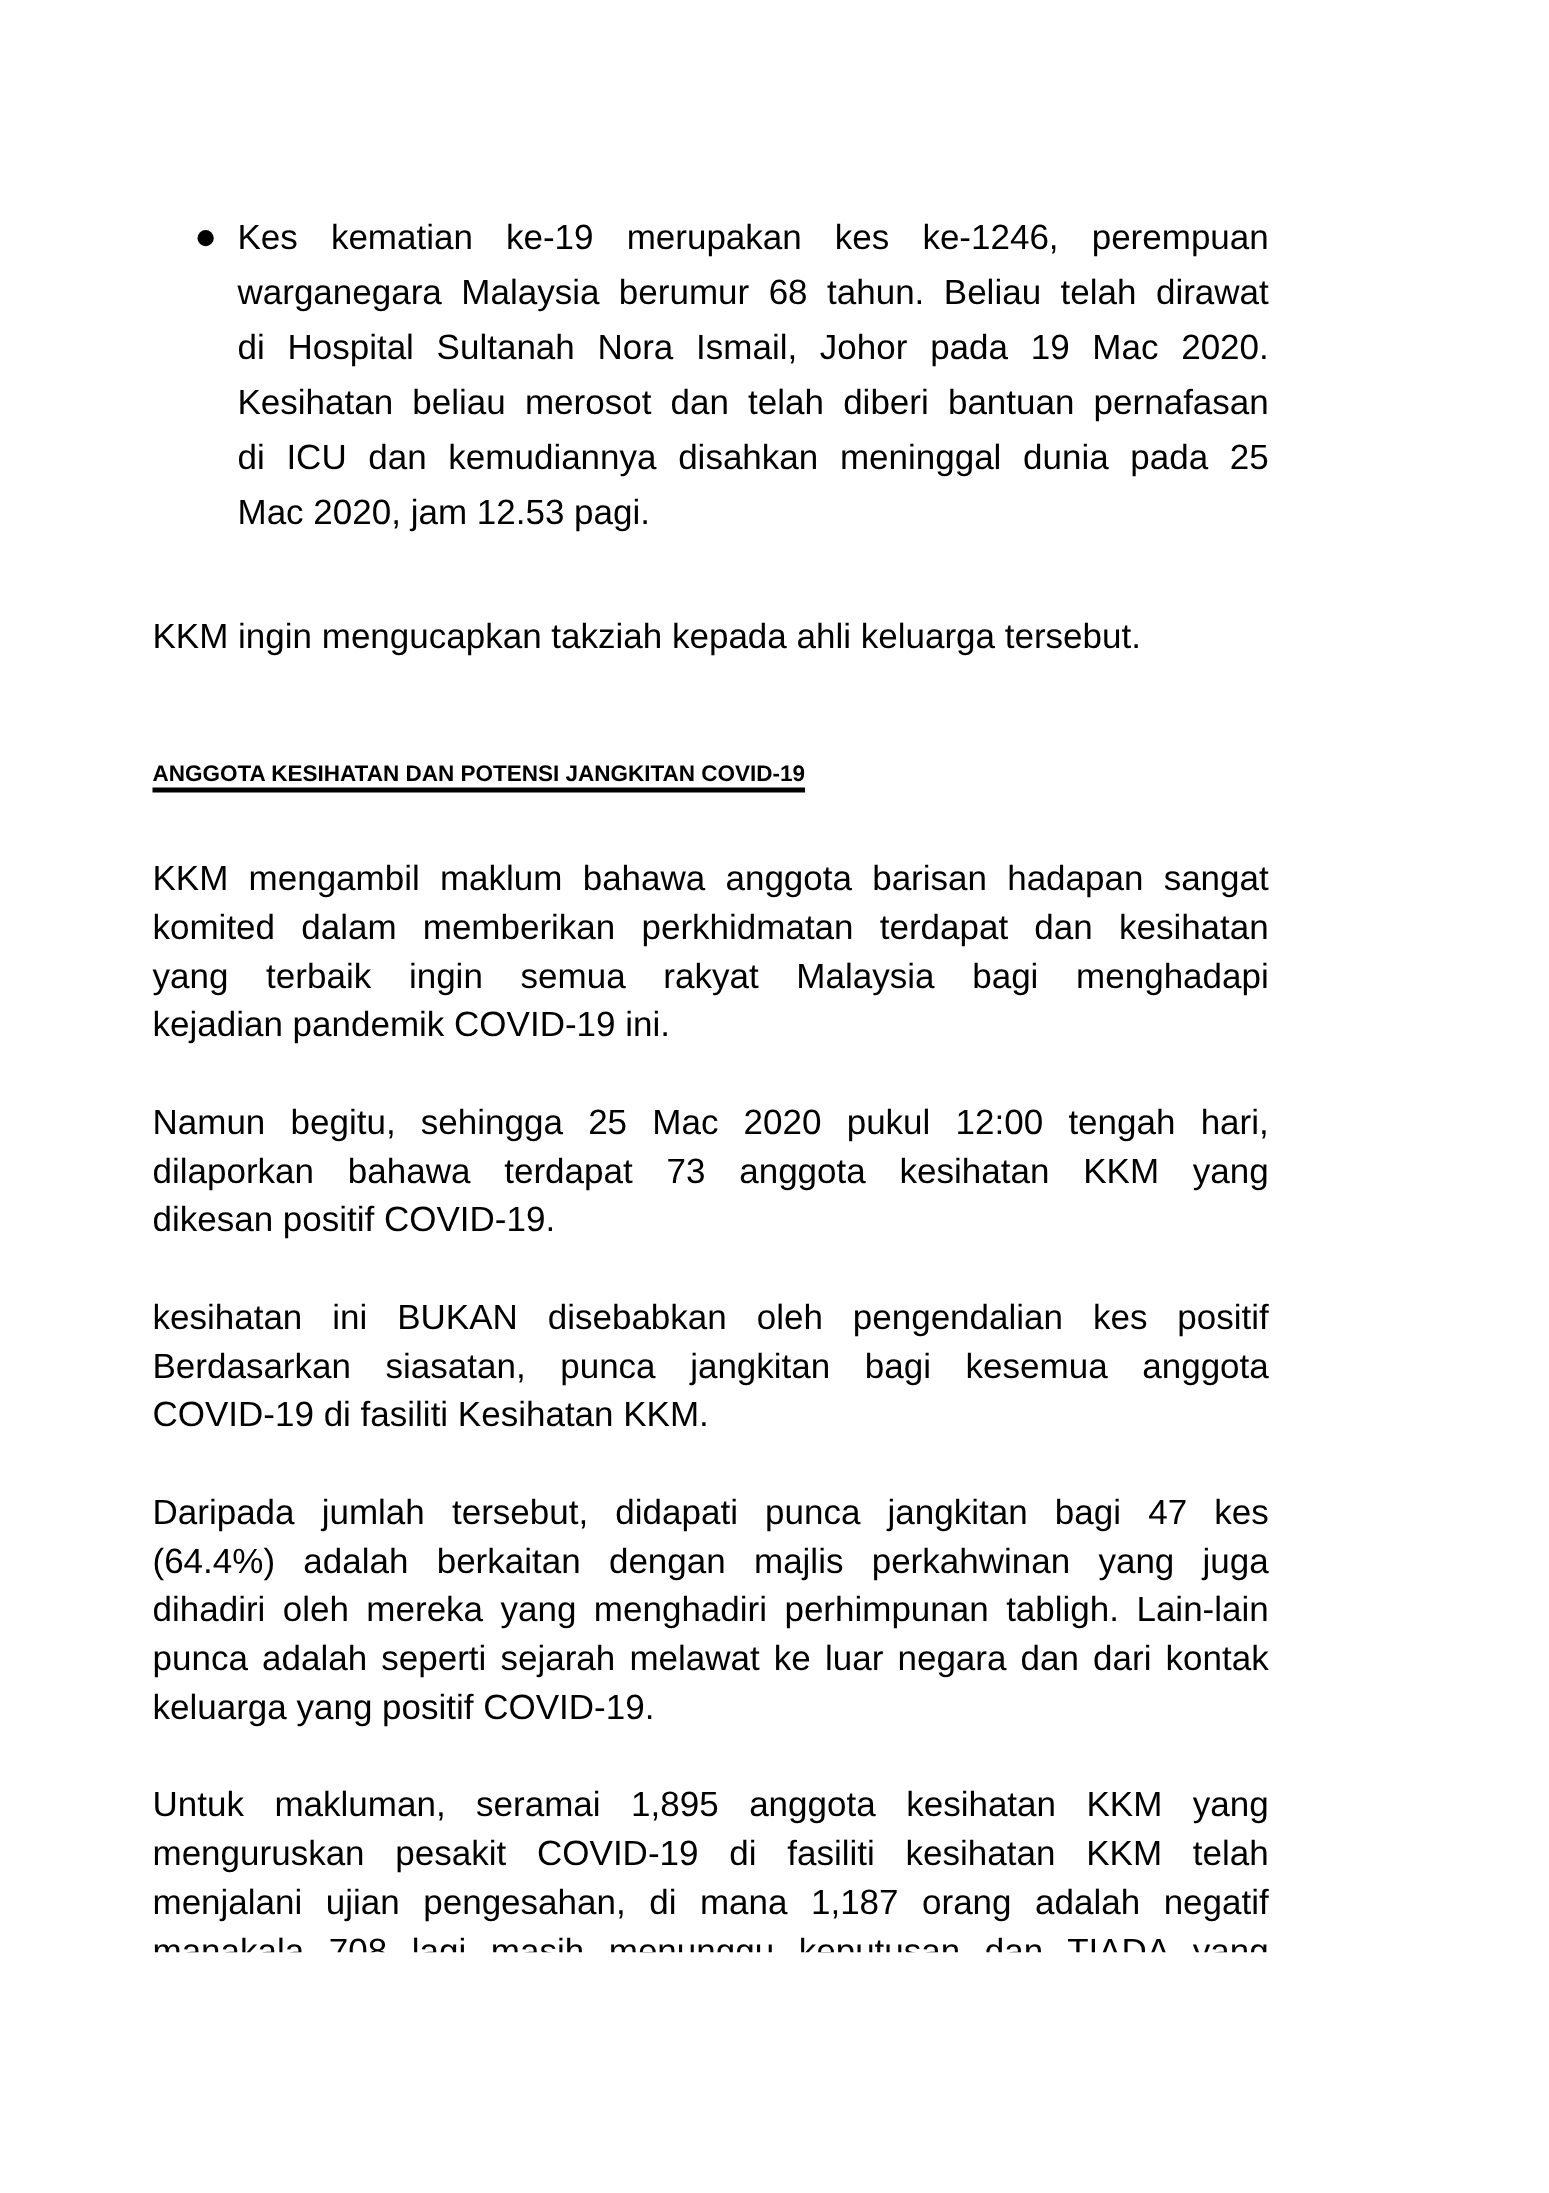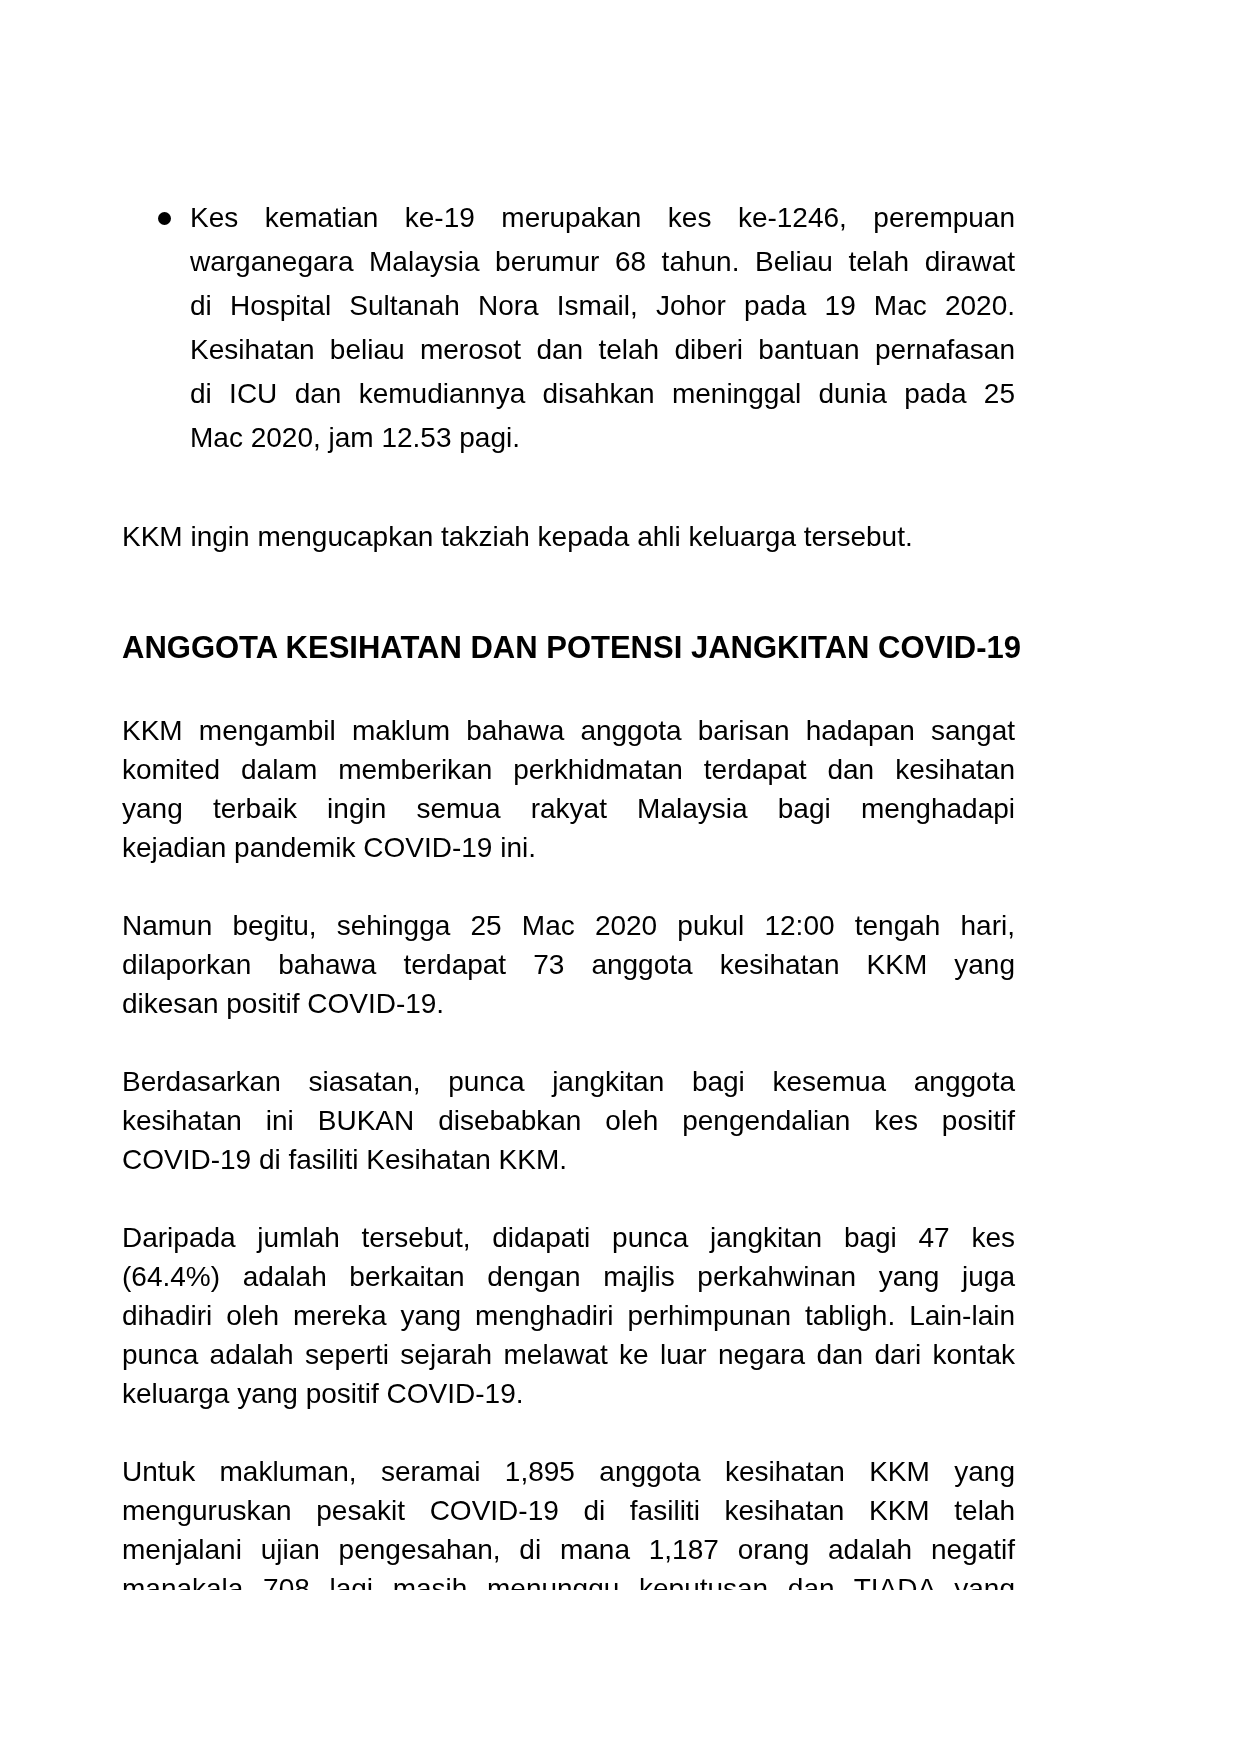--- a/index.html
+++ b/index.html
@@ -11,21 +11,20 @@
     position: relative;
     width: 1239px;
     height: 1562px;
     background: #ffffff;
     color: #000000;
     font-family: "Liberation Sans", "DejaVu Sans", sans-serif;
     font-size: 28px;
     box-sizing: border-box;
     padding: 168px 224px 0 122px;
     overflow: hidden;
-    margin-top: 28px;
   }
   .line {
     text-align: justify;
     text-align-last: justify;
   }
   .line.last {
     text-align: right;
     text-align-last: left;
   }
   .bullet-item {
@@ -41,23 +40,24 @@
     width: 13px;
     height: 13px;
     border-radius: 50%;
     background: #000000;
   }
   .condolence {
     line-height: 39px;
     margin-bottom: 72px;
   }
   .heading {
-    font-size: 31px;
+    font-size: 18px;
     font-weight: bold;
     line-height: 39px;
+    text-decoration: underline;
     text-decoration-thickness: 4px;
     text-underline-offset: 5px;
     white-space: nowrap;
     margin-bottom: 44px;
   }
   .para {
     line-height: 39px;
     margin-bottom: 39px;
   }
   .bold {
@@ -91,22 +91,22 @@
         <div class="line">komited dalam memberikan perkhidmatan terdapat dan kesihatan</div>
         <div class="line">yang terbaik ingin semua rakyat Malaysia bagi menghadapi</div>
         <div class="line last">kejadian pandemik COVID-19 ini.</div>
       </div>
       <div class="para">
         <div class="line">Namun begitu, sehingga 25 Mac 2020 pukul 12:00 tengah hari,</div>
         <div class="line">dilaporkan bahawa terdapat 73 anggota kesihatan KKM yang</div>
         <div class="line last">dikesan positif COVID-19.</div>
       </div>
       <div class="para">
+        <div class="line">kesihatan ini BUKAN disebabkan oleh pengendalian kes positif</div>
         <div class="line">Berdasarkan siasatan, punca jangkitan bagi kesemua anggota</div>
-        <div class="line">kesihatan ini BUKAN disebabkan oleh pengendalian kes positif</div>
         <div class="line last">COVID-19 di fasiliti Kesihatan KKM.</div>
       </div>
       <div class="para">
         <div class="line">Daripada jumlah tersebut, didapati punca jangkitan bagi 47 kes</div>
         <div class="line">(64.4%) adalah berkaitan dengan majlis perkahwinan yang juga</div>
         <div class="line">dihadiri oleh mereka yang menghadiri perhimpunan tabligh. Lain-lain</div>
         <div class="line">punca adalah seperti sejarah melawat ke luar negara dan dari kontak</div>
         <div class="line last">keluarga yang positif COVID-19.</div>
       </div>
       <div class="para">

